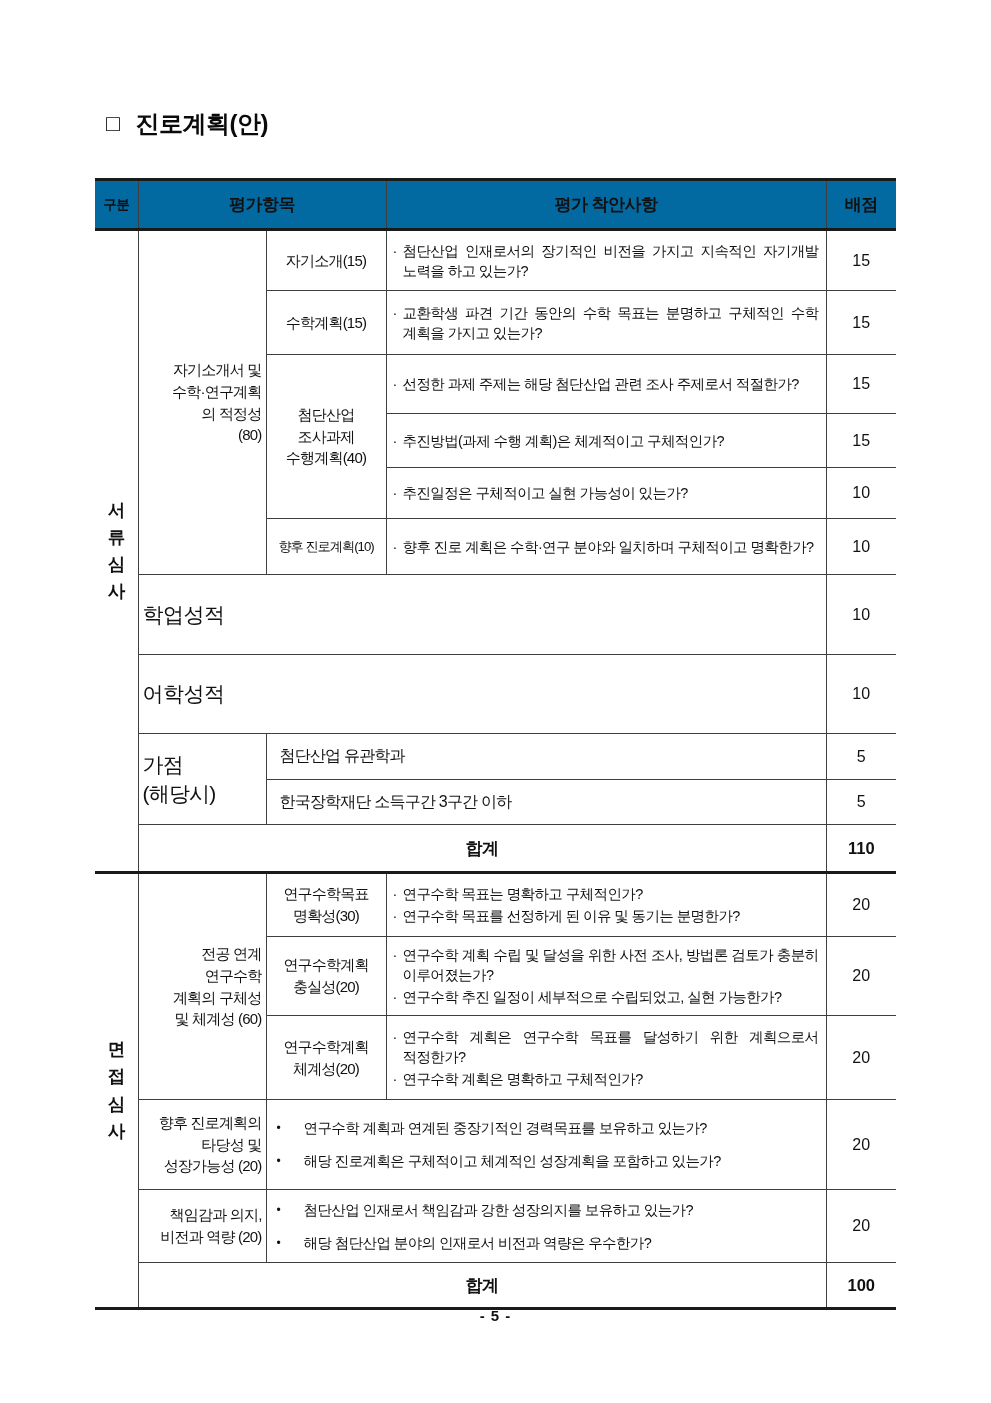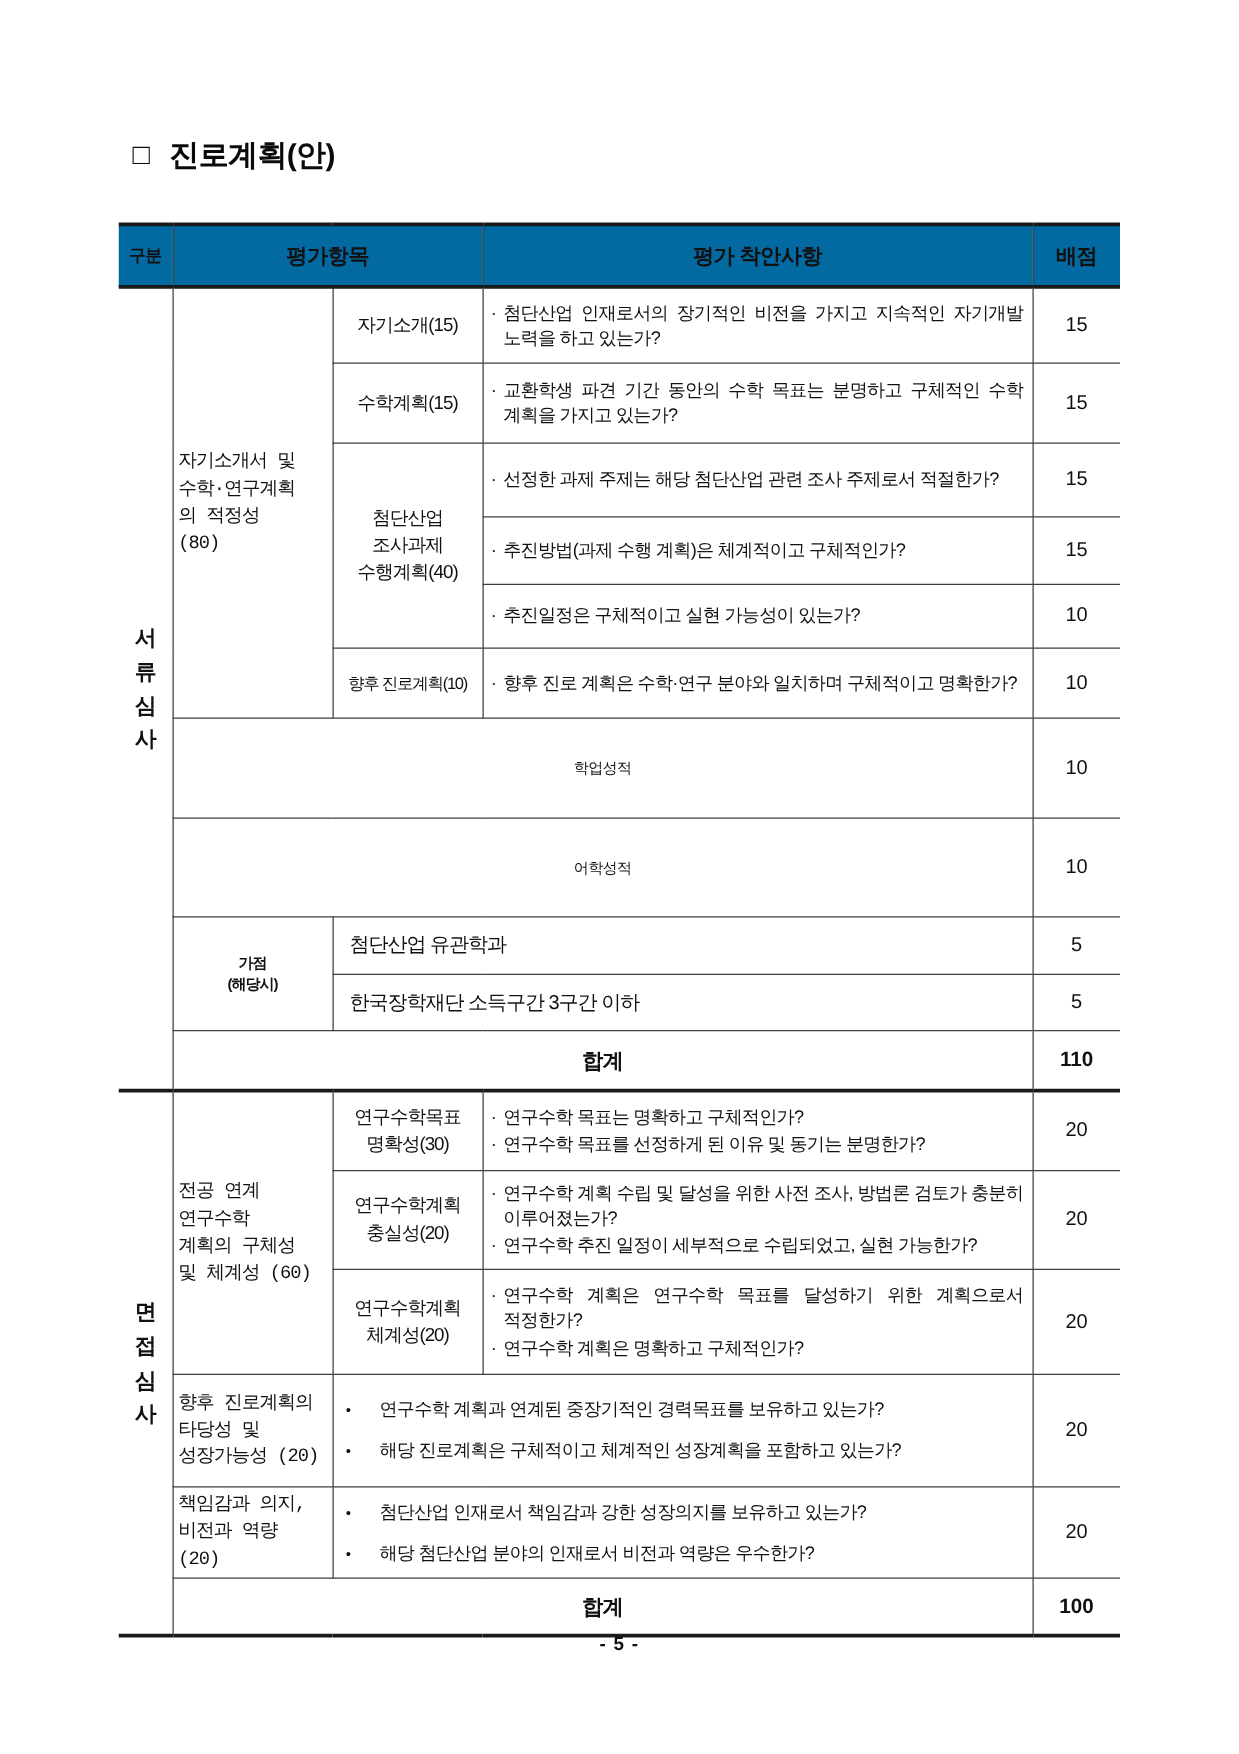--- a/index.html
+++ b/index.html
@@ -45,40 +45,40 @@
     letter-spacing: -0.5px;
   }
   .hdr.small { font-size: 13.5px; padding: 2px 0; }
 
   .ml { white-space: pre-line; }
   .section-cell {
     font-weight: bold; font-size: 17.5px; text-align: center;
     line-height: 1.55; padding: 0; letter-spacing: -0.5px;
     white-space: pre-line;
   }
-  .group-cell { text-align: left; font-size: 15px; line-height: 1.45; letter-spacing: -0.8px; font-family: Liberation Mono, monospace; }
+  .group-cell { text-align: right; font-size: 15px; line-height: 1.45; letter-spacing: -0.8px; }
   .item-cell  { text-align: center; font-size: 15px; line-height: 1.45; letter-spacing: -0.8px; }
   .item-cell.tight { font-size: 13.2px; letter-spacing: -1px; white-space: nowrap; padding:0 1px; }
 
   .qcell { padding: 4px 7px 4px 6px; }
   .q { display: flex; align-items: flex-start; line-height: 1.38; }
   .q + .q { margin-top: 2px; }
   .q .b { flex: 0 0 10px; width: 10px; text-align: left; }
   .q .t { flex: 1; text-align: justify; letter-spacing: -0.6px; }
   .qb { display: flex; align-items: flex-start; line-height: 1.38; }
   .qb + .qb { margin-top: 13px; }
   .qb .b { flex: 0 0 27px; width: 27px; padding-left: 4px; font-size: 12px; padding-top: 2px; }
   .qb .t { flex: 1; text-align: left; letter-spacing: -0.6px; }
 
   .score { text-align: center; font-size: 16px; letter-spacing: 0; margin-left: 12px; }
   .total-label { text-align: center; font-weight: bold; font-size: 17px; letter-spacing: -0.5px; }
   .total-score { text-align: center; font-weight: bold; font-size: 16.5px; }
-  .center-cell { text-align: center; font-size: 12px; letter-spacing: -0.5px; }
+  .center-cell { text-align: left; font-size: 21px; letter-spacing: -0.5px; }
   .left-cell { text-align: left; font-size: 16px; padding-left: 13px; letter-spacing: -0.8px; }
-  .bonus-cell { text-align: center; font-weight: bold; font-size: 12px; white-space: pre-line; line-height: 1.4; letter-spacing: -0.8px; }
+  .bonus-cell { font-weight: normal; font-size: 21px; white-space: pre-line; line-height: 1.4; letter-spacing: -0.8px; }
 
   .pageno {
     position: absolute; left: 0; top: 1307px; width: 991px;
     text-align: center; font-weight: bold; font-size: 15px; letter-spacing: 1px;
   }
 </style>
 </head>
 <body>
 
 <div class="page">

